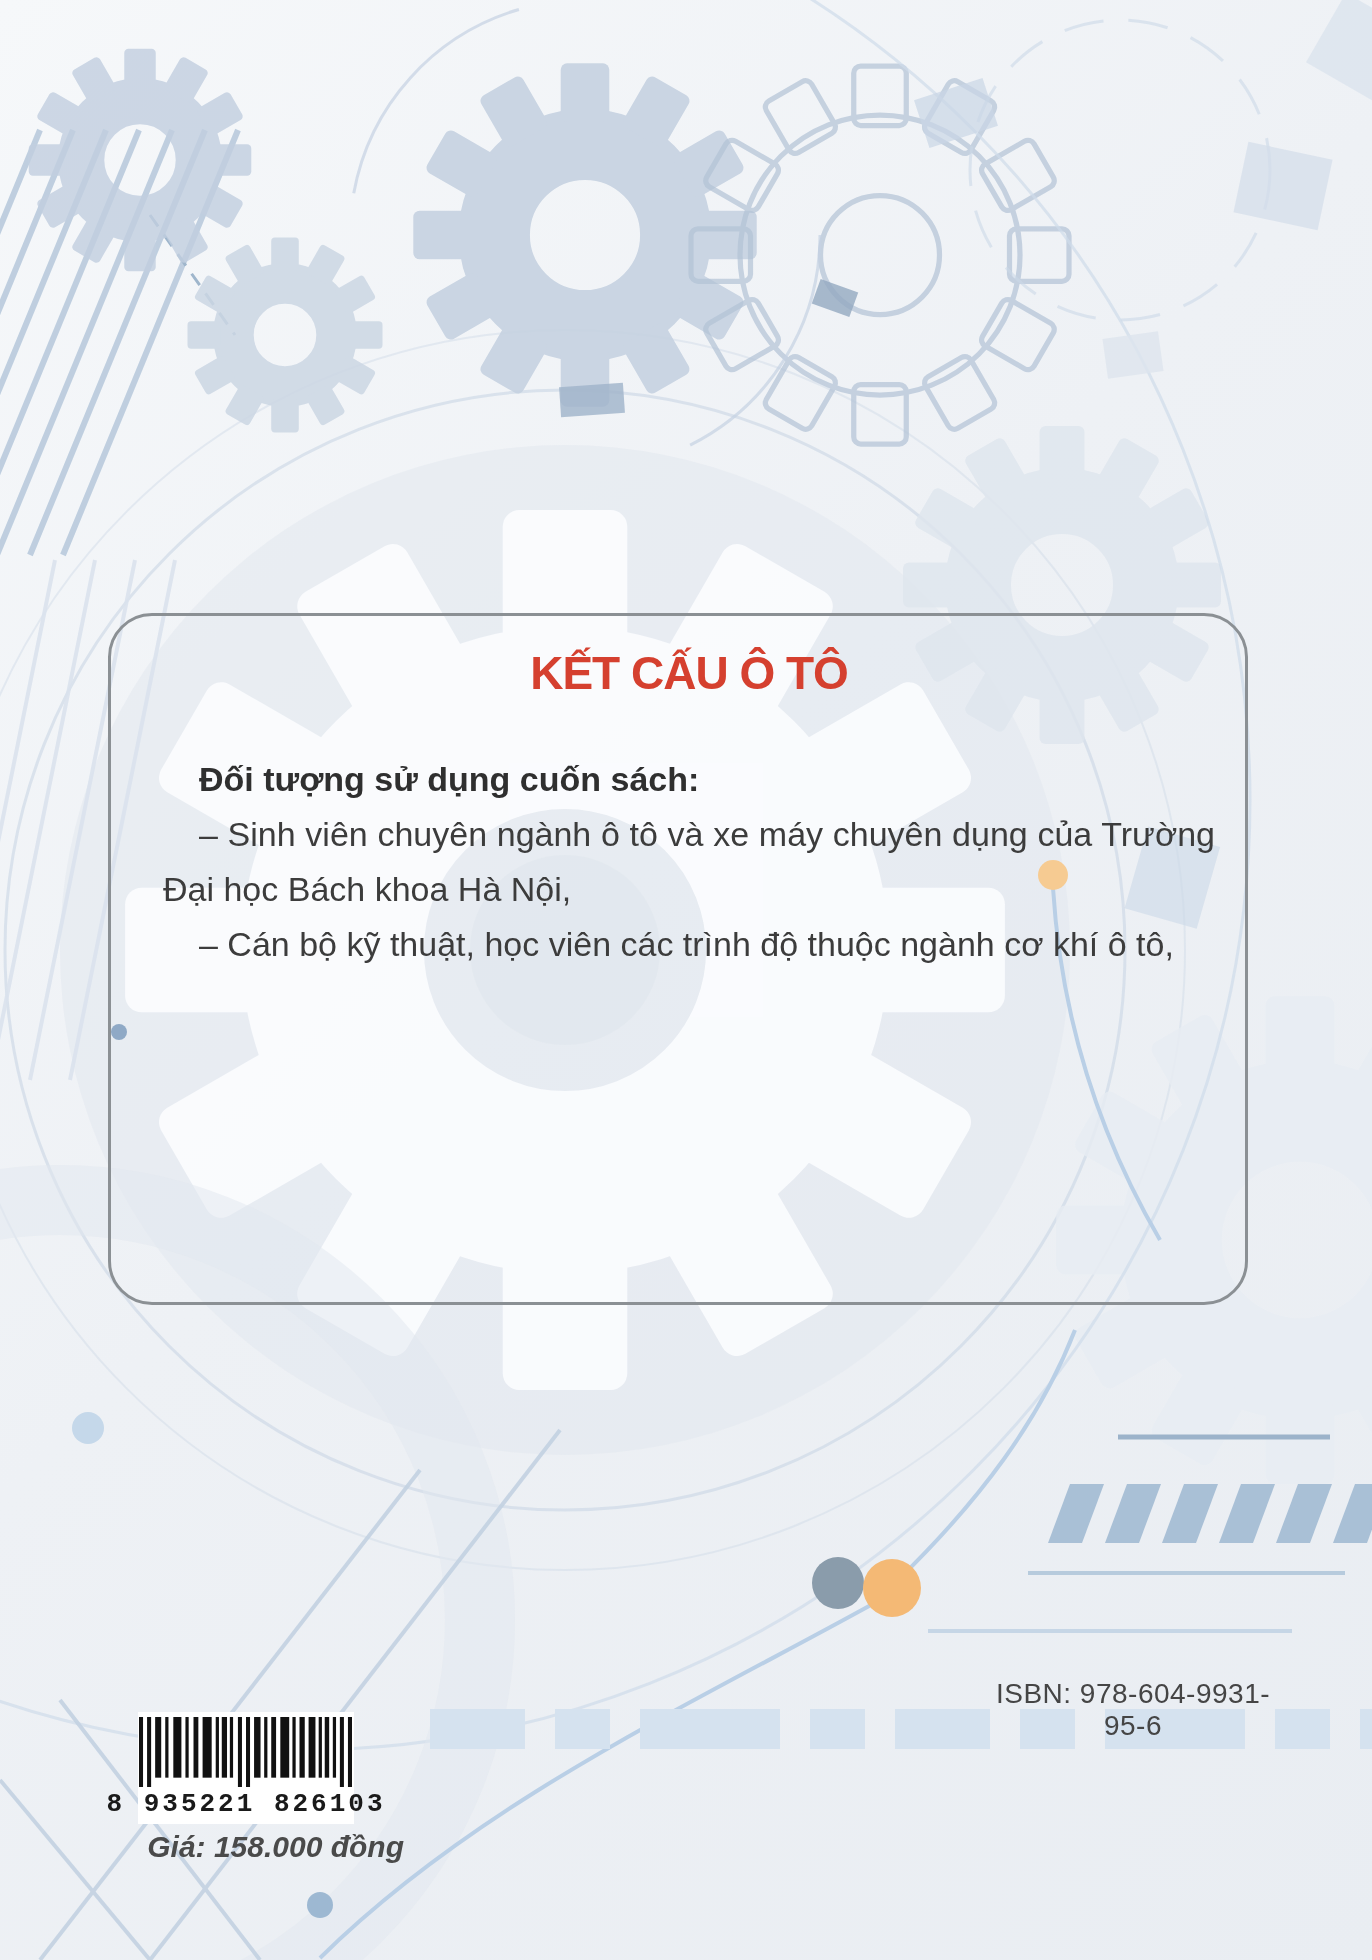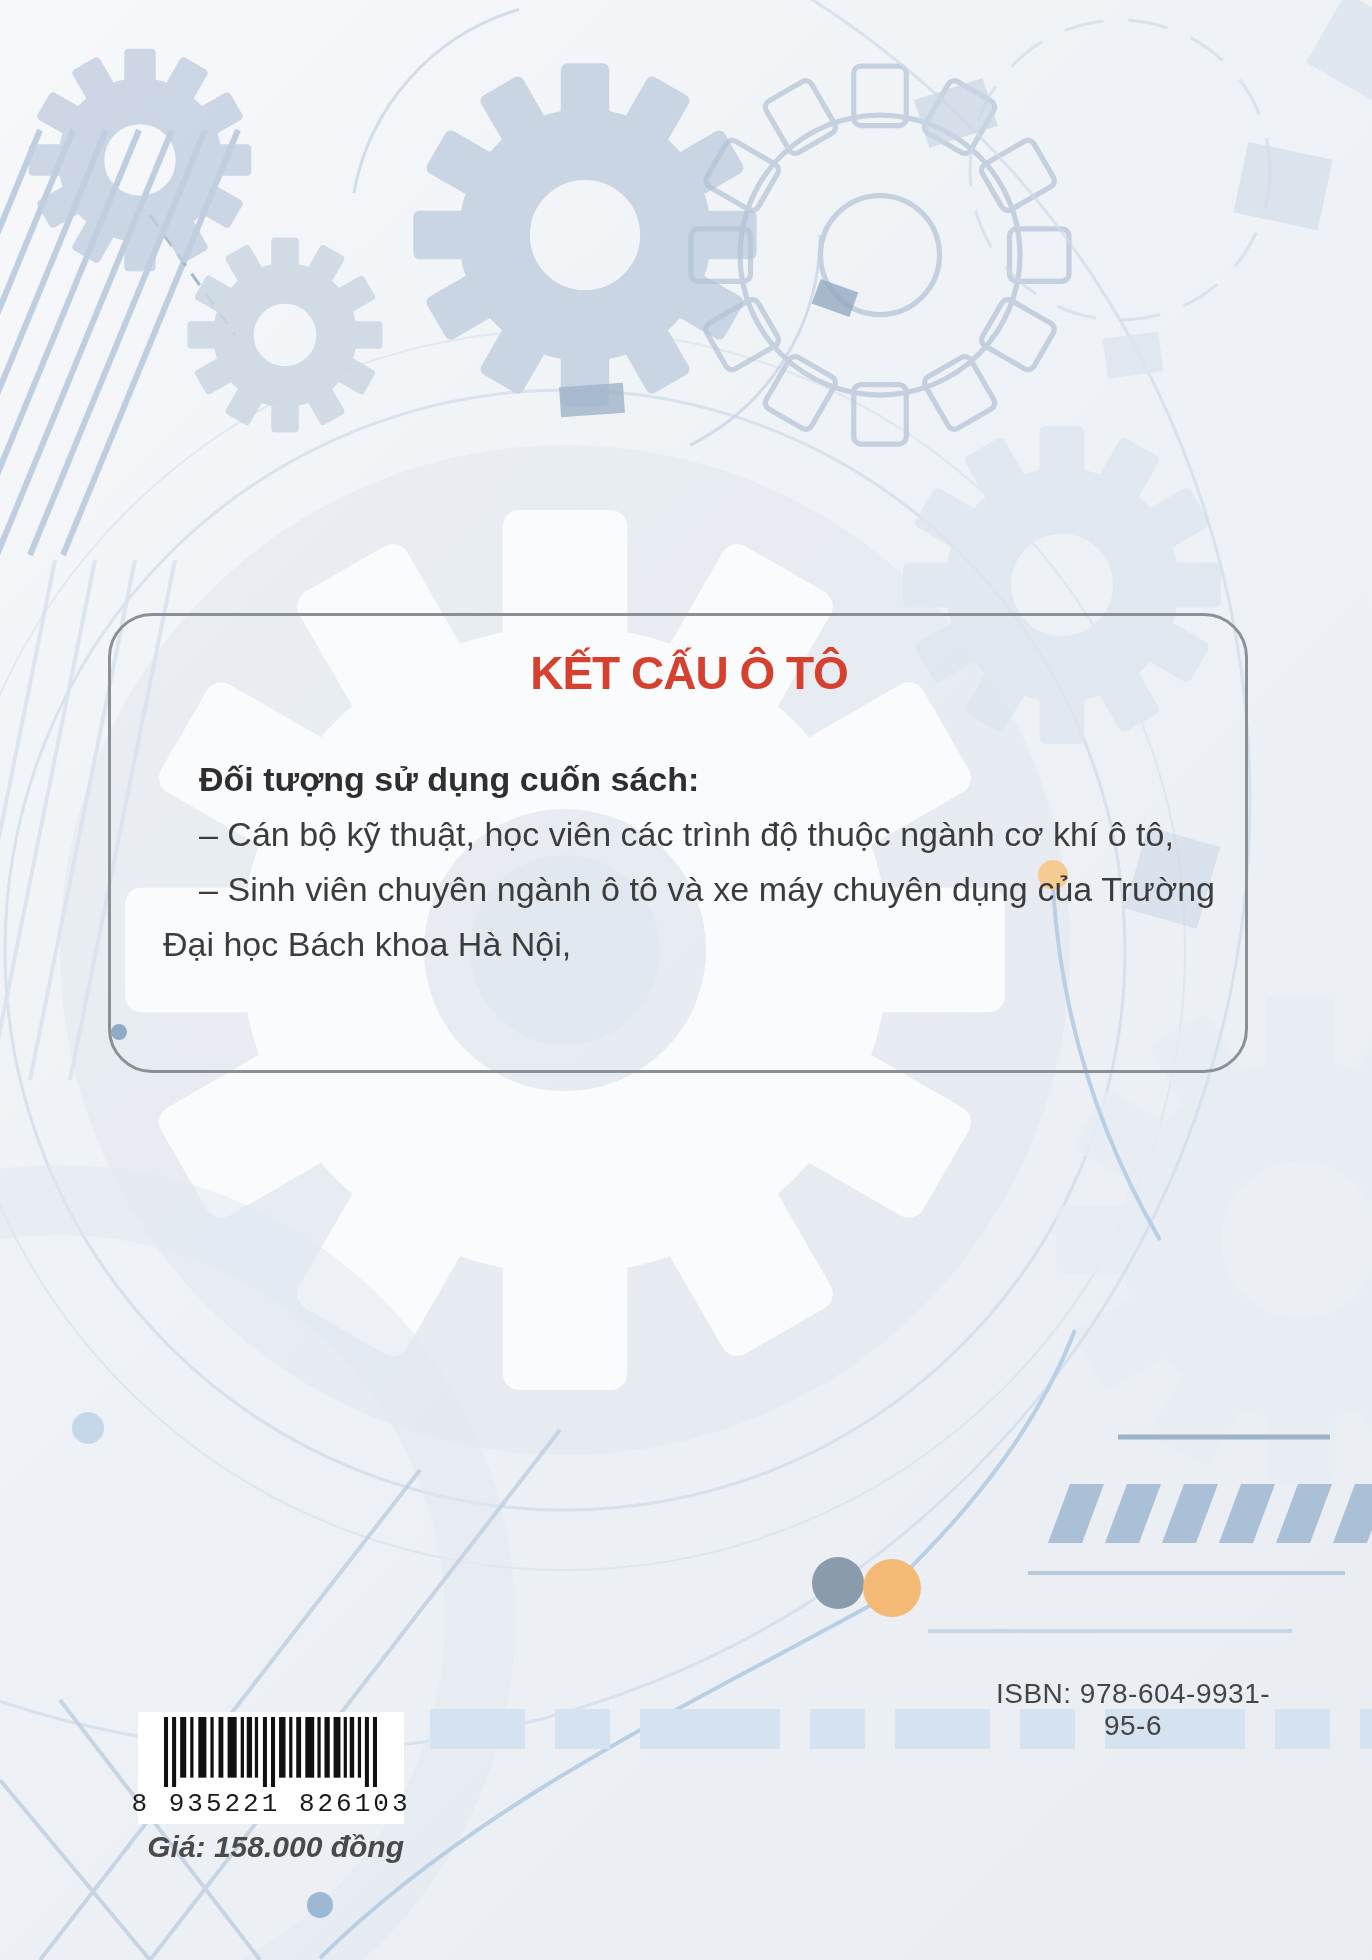--- a/index.html
+++ b/index.html
@@ -4,21 +4,21 @@
 <style>
   html,body{margin:0;padding:0;background:#dfe3e8;}
   .page{
     position:relative;width:1372px;height:1960px;overflow:hidden;
     background:linear-gradient(135deg,#f6f8fa 0%,#eef1f5 45%,#e9edf2 100%);
     font-family:"Liberation Sans",sans-serif;
   }
   .decor{position:absolute;inset:0;z-index:0;}
   
   .info-box{
-    position:absolute;left:108px;top:613px;width:1140px;height:460px;
+    position:absolute;left:108px;top:613px;width:1140px;height:692px;
     border:3px solid #8b9094;border-radius:44px;z-index:2;box-sizing:border-box;
     padding:24px 30px 0 52px;
   }
   .box-title{
     text-align:center;color:#D5402F;font-weight:700;font-size:46px;
     letter-spacing:-1px;margin:6px 0 0 0;
   }
   .summary{
     margin:30px 0 0 0;font-size:34px;line-height:1.62;color:#3c3c3c;
     text-align:justify;text-indent:36px;
@@ -29,21 +29,21 @@
   }
   .aud-item{
     margin:0;font-size:34px;line-height:1.62;color:#3c3c3c;
     text-align:justify;text-indent:36px;
   }
   
   .barcode-box{
     position:absolute;background:#ffffff;z-index:3;
     display:flex;flex-direction:column;align-items:center;justify-content:flex-start;
   }
-  .barcode-left{left:138px;top:1712px;width:266px;height:112px;padding-top:5px;box-sizing:border-box;}
+  .barcode-left{left:138px;top:1712px;width:216px;height:112px;padding-top:5px;box-sizing:border-box;font-weight:bold;}
   .barcode-right{left:1005px;top:1712px;width:256px;height:110px;padding-top:5px;box-sizing:border-box;}
   .bars-svg{display:block;}
   .barcode-digits{
     font-family:"Liberation Mono","DejaVu Sans Mono",monospace;
     font-size:26px;color:#1a1a1a;letter-spacing:3px;margin-top:2px;white-space:nowrap;
   }
   .price-label{
     position:absolute;left:118px;top:1830px;width:286px;z-index:3;
     text-align:right;font-size:30px;font-weight:700;color:#4a4a4a;font-style:italic;
   }
@@ -194,22 +194,22 @@
     <circle cx="88" cy="1428" r="16" fill="#c5d8ea"></circle>
     <circle cx="320" cy="1905" r="13" fill="#9db8d2"></circle>
     <circle cx="838" cy="1583" r="26" fill="#8a9cab"></circle>
     <circle cx="892" cy="1588" r="29" fill="#f4b975"></circle>
     <circle cx="1053" cy="875" r="15" fill="#f6cb92"></circle>
   </svg>
 
   <div class="info-box">
     <h1 class="box-title">KẾT CẤU Ô TÔ</h1>
     <p class="aud-heading">Đối tượng sử dụng cuốn sách:</p>
+    <p class="aud-item">– Sinh viên chuyên ngành ô tô và xe máy chuyên dụng của Trường Đại học Bách khoa Hà Nội,</p>
     <p class="aud-item">– Cán bộ kỹ thuật, học viên các trình độ thuộc ngành cơ khí ô tô,</p>
-    <p class="aud-item">– Sinh viên chuyên ngành ô tô và xe máy chuyên dụng của Trường Đại học Bách khoa Hà Nội,</p>
   </div>
 
   <div class="barcode-box barcode-left">
     <svg class="bars-svg" width="214" height="70" viewBox="0 0 106 60" preserveAspectRatio="none">
       <use href="#bars"></use>
     </svg>
     <div class="barcode-digits">8 935221 826103</div>
   </div>
   <div class="price-label">Giá: 158.000 đồng</div>
 

